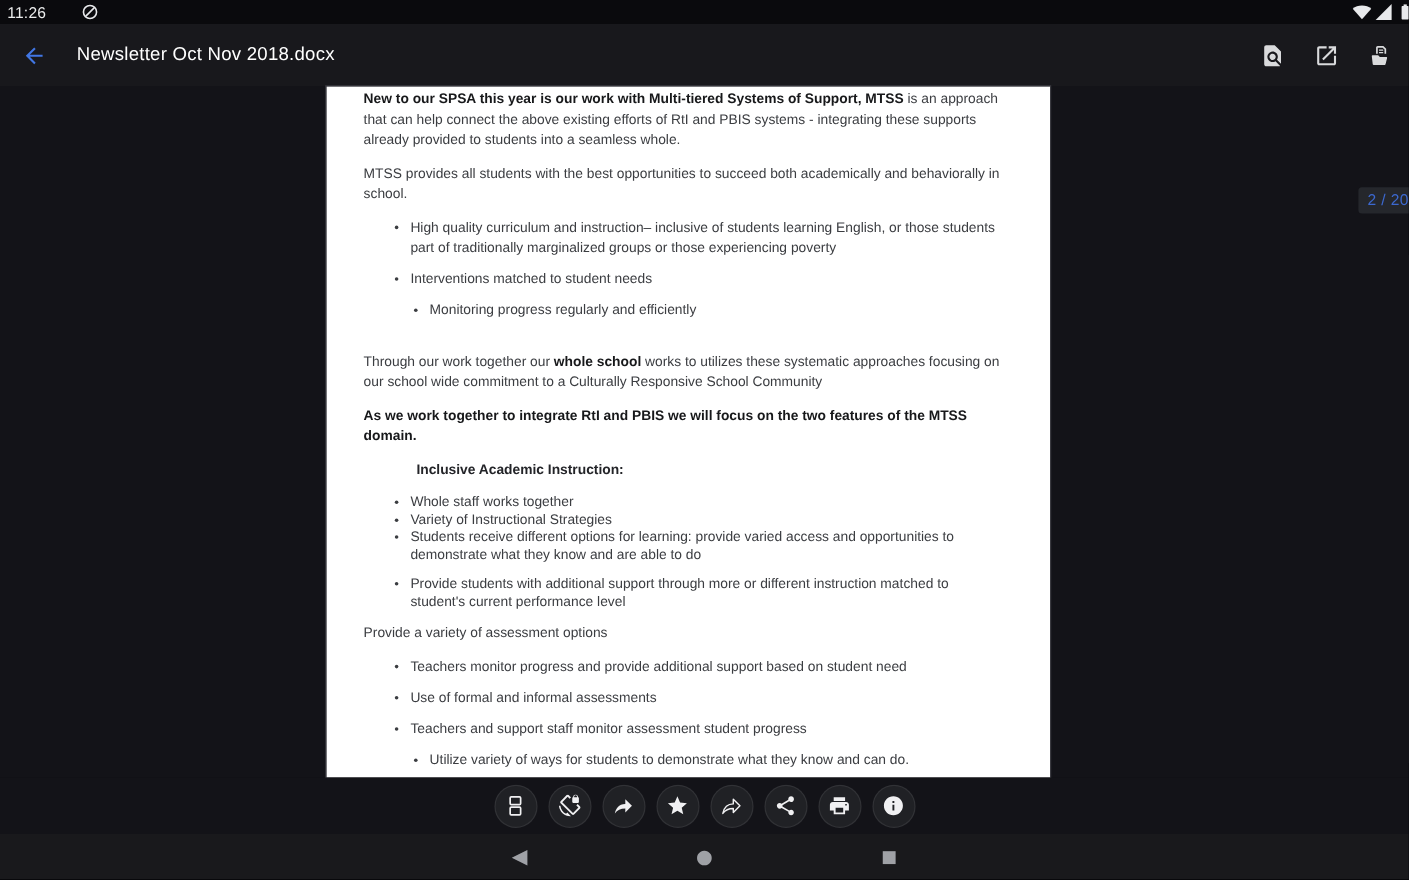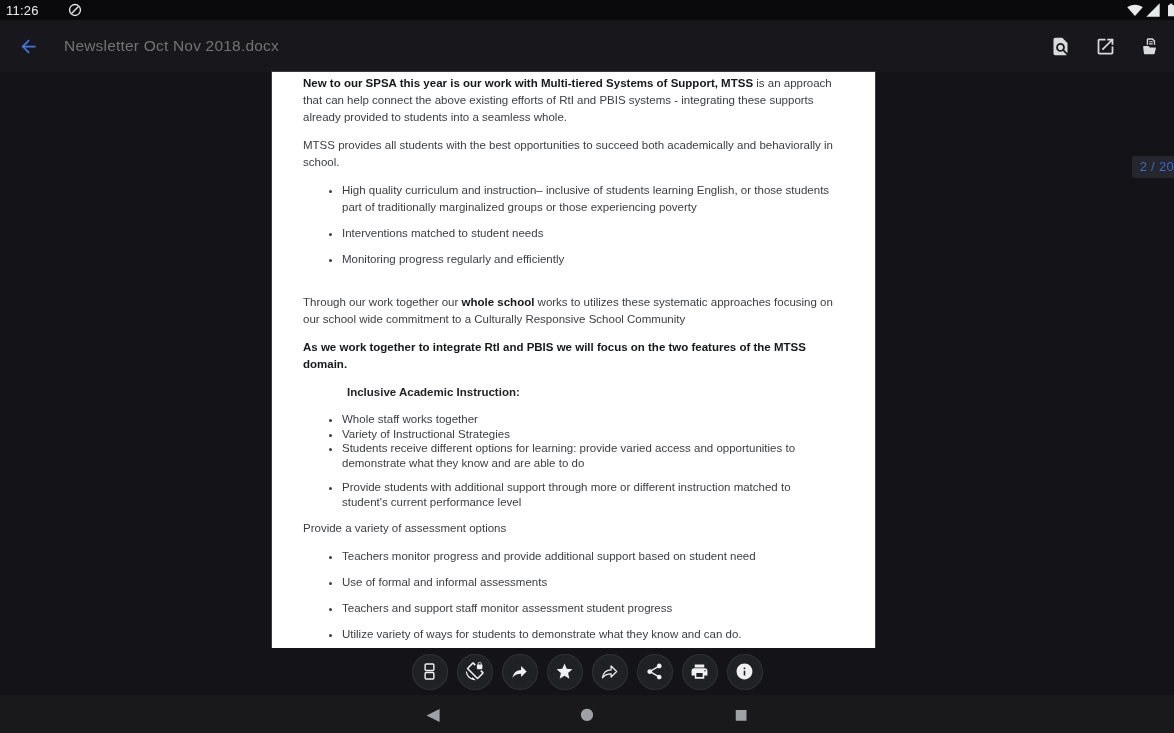--- a/index.html
+++ b/index.html
@@ -17,40 +17,40 @@
   .status-left { display:flex; align-items:center; gap:28px; }
   .status-time { font-size:13px; letter-spacing:.2px; }
   .status-right { display:flex; align-items:center; gap:2px; margin-right:-5px; }
   .sicon { width:16px; height:16px; display:block; }
   
   .app-bar {
     position:absolute; top:20px; left:0; right:0; height:52px;
     background:#18181c; display:flex; align-items:center;
   }
   .back-btn { width:40px; height:40px; margin-left:8px; display:flex; align-items:center; justify-content:center; cursor:pointer; }
-  .app-title { color:#737373; font-size:15.5px; margin-left:16px; letter-spacing:.2px; }
+  .app-title { color:#ffffff; font-size:15.5px; margin-left:16px; letter-spacing:.2px; }
   .app-actions { margin-left:auto; display:flex; align-items:center; gap:23px; margin-right:13px; }
   .action-btn { width:22px; height:22px; display:flex; align-items:center; justify-content:center; cursor:pointer; }
   .aicon { width:21px; height:21px; display:block; }
   
   .content { position:absolute; top:72px; left:0; right:0; height:576px; background:#131318; }
   .doc-page {
     position:absolute; left:272px; top:0; width:603px; height:576px;
     background:#ffffff; outline:1px solid #3a3a40;
     padding:3px 36px 0 31px; overflow:hidden;
     color:#3b3d41; font-size:11.5px; line-height:17px;
   }
   .para { margin:0 0 11px; }
   .para.space-before { margin-top:26px; }
   .para.header span { font-weight:600; color:#232428;padding-left:44px; }
   .b { font-weight:700; color:#17181a; }
   .blist { margin:3px 0 11px; padding:0 0 0 39px; list-style:disc; }
   .blist li { line-height:17px; }
   .blist.spaced li { margin-bottom:9px; }
-  .blist.spaced li:last-child { margin-bottom:0; }
+  .blist.spaced li:last-child { margin-bottom:0;margin-left:16px; }
   .blist.tight { margin-bottom:0; }
   .blist.tight li { margin-bottom:0; line-height:14.5px; }
   .blist.single { margin-top:10px; margin-bottom:11px; }
   .page-badge {
     position:absolute; top:84px; right:-8px; background:#25272c;
     color:#3c68cf; font-size:13px; padding:3px 8px 4px; border-radius:3px;
     letter-spacing:.3px;
   }
   
   .toolbar {

